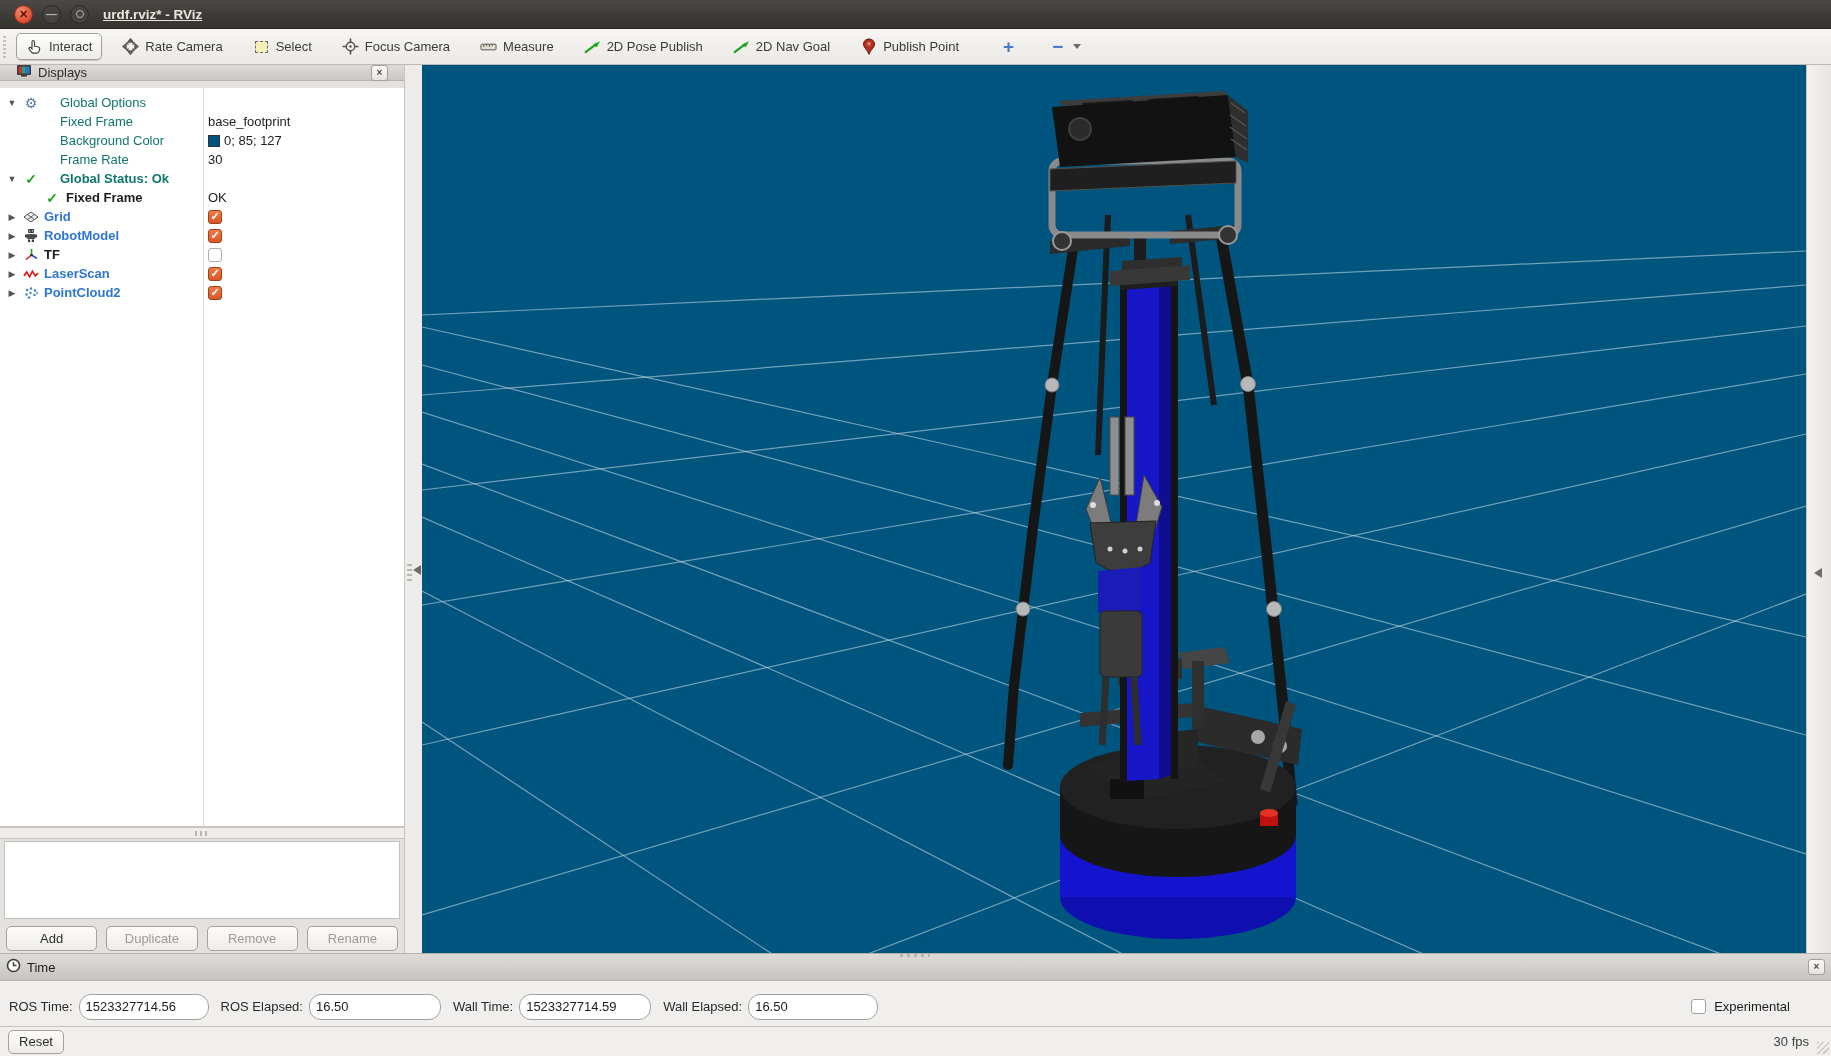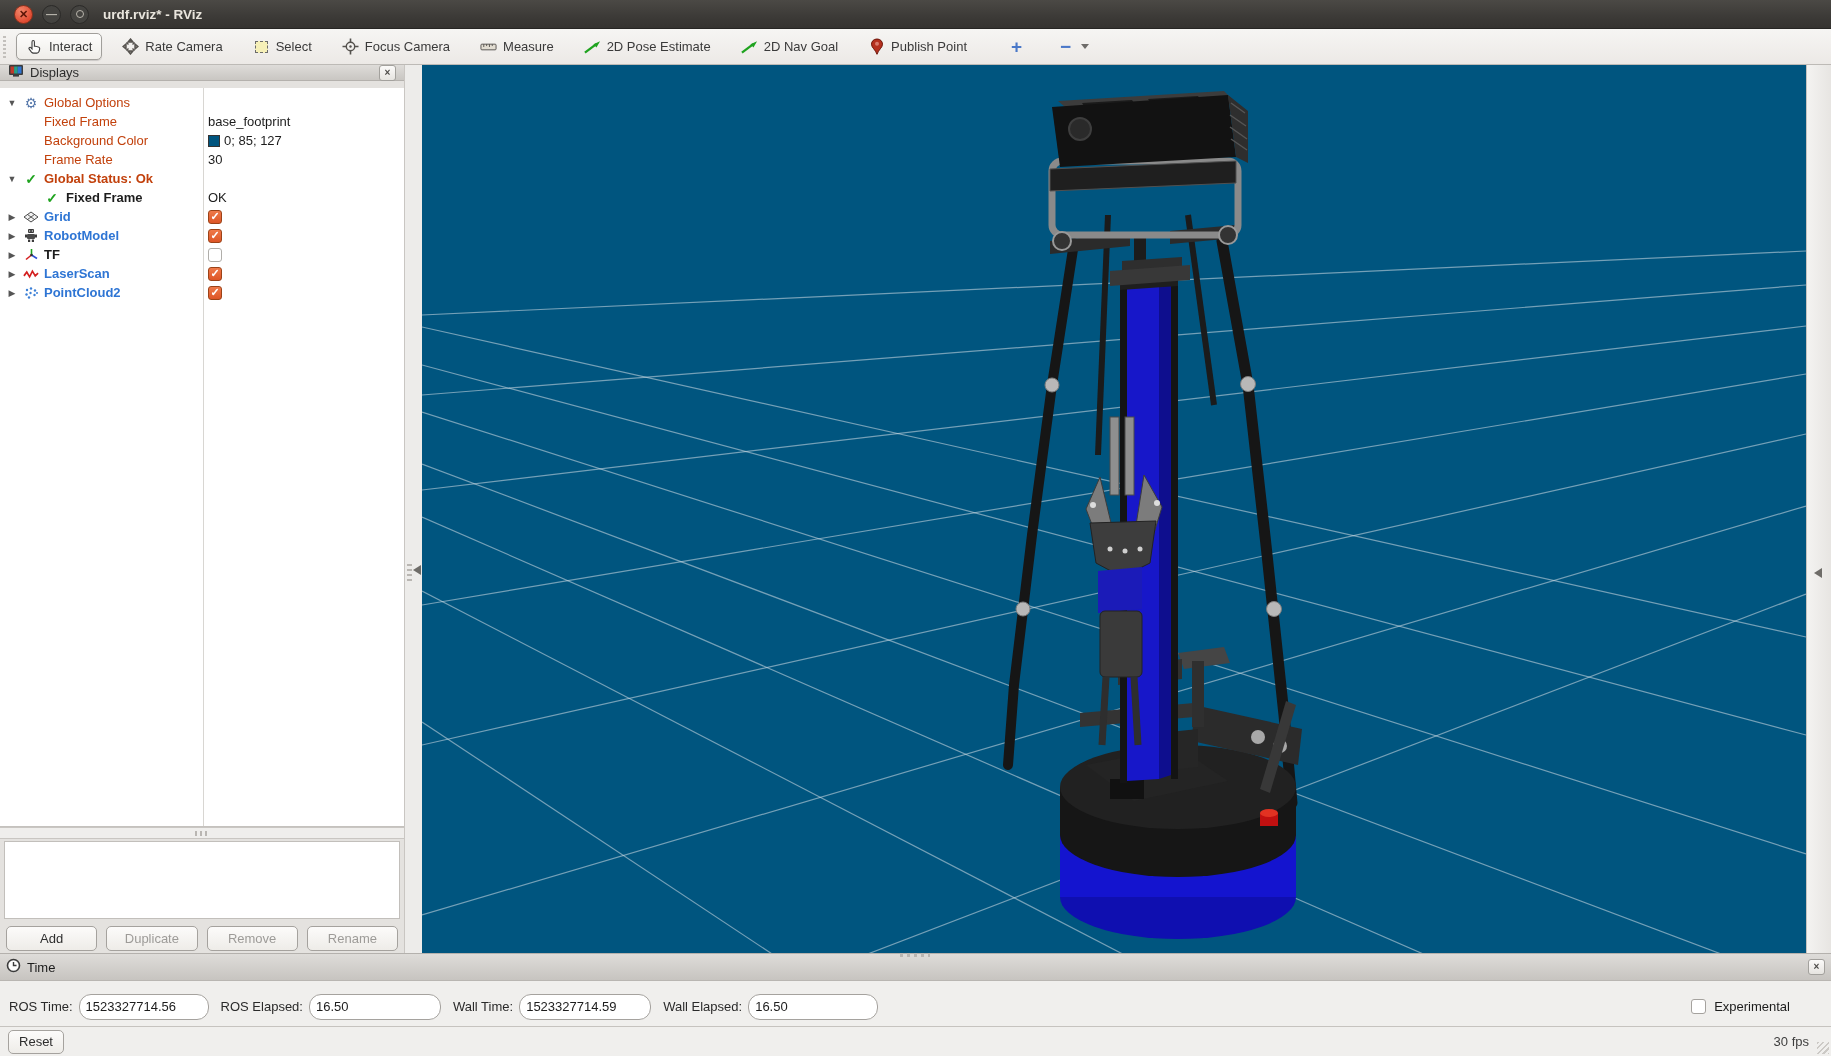--- a/index.html
+++ b/index.html
@@ -11,21 +11,21 @@
   .titlebar { position:absolute; left:0; top:0; width:1831px; height:29px;
     background:linear-gradient(#4b4945,#3c3a37 60%,#353330);
     display:flex; align-items:center; border-bottom:1px solid #262523; }
   .winbtn { width:19px; height:19px; border-radius:50%; margin-left:9px;
     display:flex; align-items:center; justify-content:center;
     font-size:11px; font-weight:bold; }
   .winbtn.close { background:radial-gradient(circle at 35% 30%, #f3876b, #df4b32 70%);
     border:1px solid #8c321d; color:#5b1507; margin-left:14px; }
   .winbtn.min, .winbtn.max { background:#444340; border:1px solid #2b2a28; color:#b9b5ac; }
   .winbtn.max span { width:8px; height:8px; border:1.5px solid #b9b5ac; border-radius:50%; display:block; }
-  .wintitle { color:#e9e5dd; font-weight:bold; margin-left:14px; font-size:13.5px; }
+  .wintitle { color:#e9e5dd; font-weight:bold; margin-left:14px; font-size:13.5px;text-decoration:underline; }
 
   
   .toolbar { position:absolute; left:0; top:29px; width:1831px; height:36px;
     background:linear-gradient(#f6f5f3,#ece9e6); border-bottom:1px solid #bdbab6;
     display:flex; align-items:center; }
   .tb-grip { width:7px; height:22px; margin:0 6px 0 3px;
     background:repeating-linear-gradient(0deg,#c3c0bc 0 2px,transparent 2px 4px);
     background-size:3px 100%; background-repeat:repeat-y; }
   .tool { display:flex; align-items:center; gap:6px; padding:4px 9px; margin-right:10px;
     color:#3a3a3a; border:1px solid transparent; border-radius:5px; white-space:nowrap; }
@@ -33,35 +33,35 @@
     border:1px solid #a19f9b; box-shadow:0 1px 1px rgba(0,0,0,.15); }
   .ticon { width:17px; height:17px; display:inline-flex; align-items:center; justify-content:center; }
   .sel-box { width:13px; height:12px; border:1.5px dashed #6b6b6b; background:#f6f0b8; }
   .plusminus { color:#4a78c8; font-weight:bold; font-size:19px; }
   .dd-arrow { width:0; height:0; border-left:4px solid transparent; border-right:4px solid transparent;
     border-top:5px solid #6e6c69; margin-left:4px; }
 
   
   .leftpanel { position:absolute; left:0; top:65px; width:404px; height:888px; background:#e4e2df; }
   .panel-header { height:16px; background:linear-gradient(#dedcd9,#c9c6c2);
-    border-bottom:1px solid #b4b1ad; display:flex; align-items:center; padding:0 8px; }
+    border-bottom:1px solid #b4b1ad; display:flex; align-items:center; padding:0 16px; }
   .panel-header .ph-title { margin-left:6px; color:#2d2d2d; }
   .ph-close { margin-left:auto; width:17px; height:16px; border:1px solid #a3a19d; border-radius:3px;
     background:linear-gradient(#fbfaf9,#e6e4e0); color:#4c4a47; font-weight:bold; font-size:10px;
     display:flex; align-items:center; justify-content:center; line-height:1; }
   .tree { position:absolute; left:0; top:23px; width:404px; height:739px; background:#ffffff;
     border-bottom:1px solid #c5c2be; }
   .tree-divider { position:absolute; left:203px; top:0; width:1px; height:100%; background:#d8d6d2; }
   .trow { position:absolute; left:0; width:404px; height:19px; display:flex; align-items:center; }
   .exp { position:absolute; left:6px; width:12px; text-align:center; color:#555; font-size:9px; }
   .ricon { position:absolute; left:23px; width:16px; height:16px; display:flex; align-items:center; justify-content:center; }
   .ricon.sub { left:44px; }
   .rlabel { position:absolute; left:44px; white-space:nowrap; }
   .rlabel.sub { left:66px; font-weight:bold; }
-  .rlabel.plain { font-weight:normal; color:#c2410c; }
+  .rlabel.plain { font-weight:normal; color:#0f766e;margin-left:16px; }
   .rlabel.blue { color:#2E75D4; font-weight:bold; }
   .rlabel.bold { font-weight:bold; }
   .rvalue { position:absolute; left:208px; white-space:nowrap; display:flex; align-items:center; gap:4px; }
   .swatch { width:12px; height:12px; background:#00557F; border:1px solid #333; display:inline-block; }
   .cb { width:14px; height:14px; border-radius:3px; border:1px solid #b0aeaa; background:#fff;
     display:flex; align-items:center; justify-content:center; }
   .cb.checked { background:linear-gradient(#ef7a4a,#dd5526); border:1px solid #9c4318;
     color:#fff; font-size:11px; font-weight:bold; }
   .gear { color:#5577aa; font-size:14px; }
   .gcheck { color:#1fa31f; font-size:14px; font-weight:bold; }
@@ -186,21 +186,21 @@
     <span>Measure</span>
   </div>
 
   <div class="tool">
     <span class="ticon">
       <svg width="18" height="14" viewBox="0 0 18 14">
           <path d="M1 13 L13 4" stroke="#1fa31f" stroke-width="2.4"></path>
           <path d="M17 1 L10 4.2 13.2 7.4 Z" fill="#1fa31f"></path>
         </svg>
     </span>
-    <span>2D Pose Estimate</span>
+    <span>2D Pose Publish</span>
   </div>
 
   <div class="tool">
     <span class="ticon">
       <svg width="18" height="14" viewBox="0 0 18 14">
           <path d="M1 13 L13 4" stroke="#1fa31f" stroke-width="2.4"></path>
           <path d="M17 1 L10 4.2 13.2 7.4 Z" fill="#1fa31f"></path>
         </svg>
     </span>
     <span>2D Nav Goal</span>

